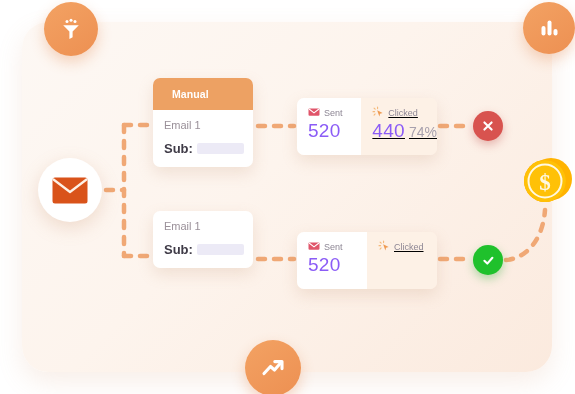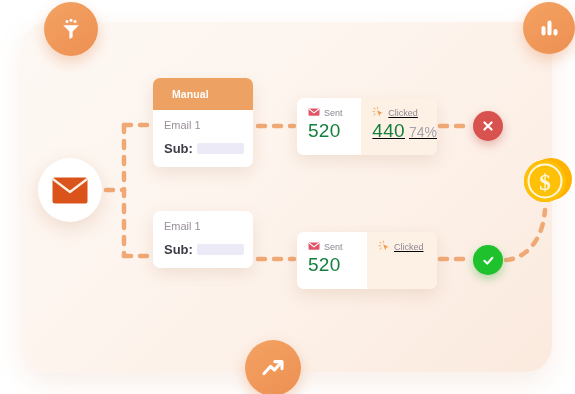--- a/index.html
+++ b/index.html
@@ -52,21 +52,21 @@
   .stat-card{position:absolute;width:140px;height:57px;border-radius:7px;overflow:hidden;
     display:flex;box-shadow:0 6px 16px rgba(190,140,106,.20);}
   #stat-top{left:297px;top:98px;}
   #stat-bottom{left:297px;top:232px;}
   .stat-half{flex:1;padding:8px 0 0 11px;}
   .stat-half.sent{background:#fff;}
   .stat-half.clicked{background:#fdf1e6;text-decoration:underline;}
   .stat-top-row{display:flex;align-items:flex-end;gap:4px;height:12px;}
   .stat-name{font-size:9px;color:#8d8694;}
   .stat-val-row{display:flex;align-items:baseline;gap:4px;margin-top:2px;}
-  .stat-value{font-size:19px;color:#15803d;letter-spacing:.3px;}
+  .stat-value{font-size:19px;color:#8b5cf6;letter-spacing:.3px;}
   .stat-pct{font-size:14px;color:#a7a0ad;}
   .stat-ico{width:12px;height:12px;display:block;}
 </style>
 </head>
 <body>
 
 <div id="stage">
 
   <div id="canvas"></div>
 

